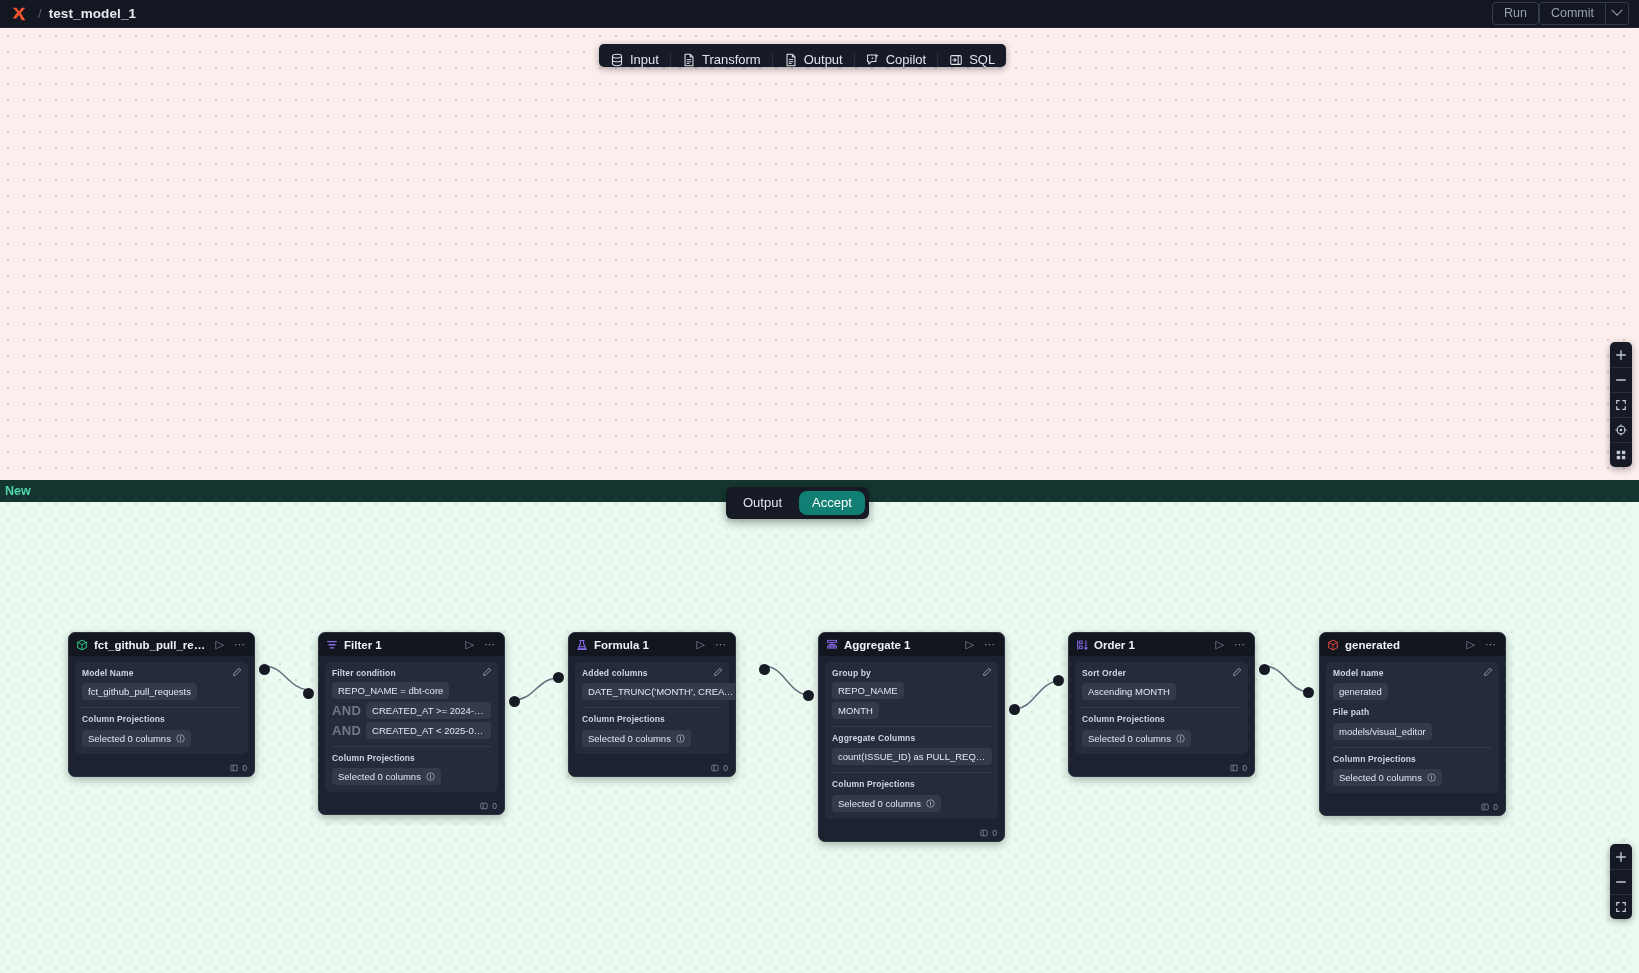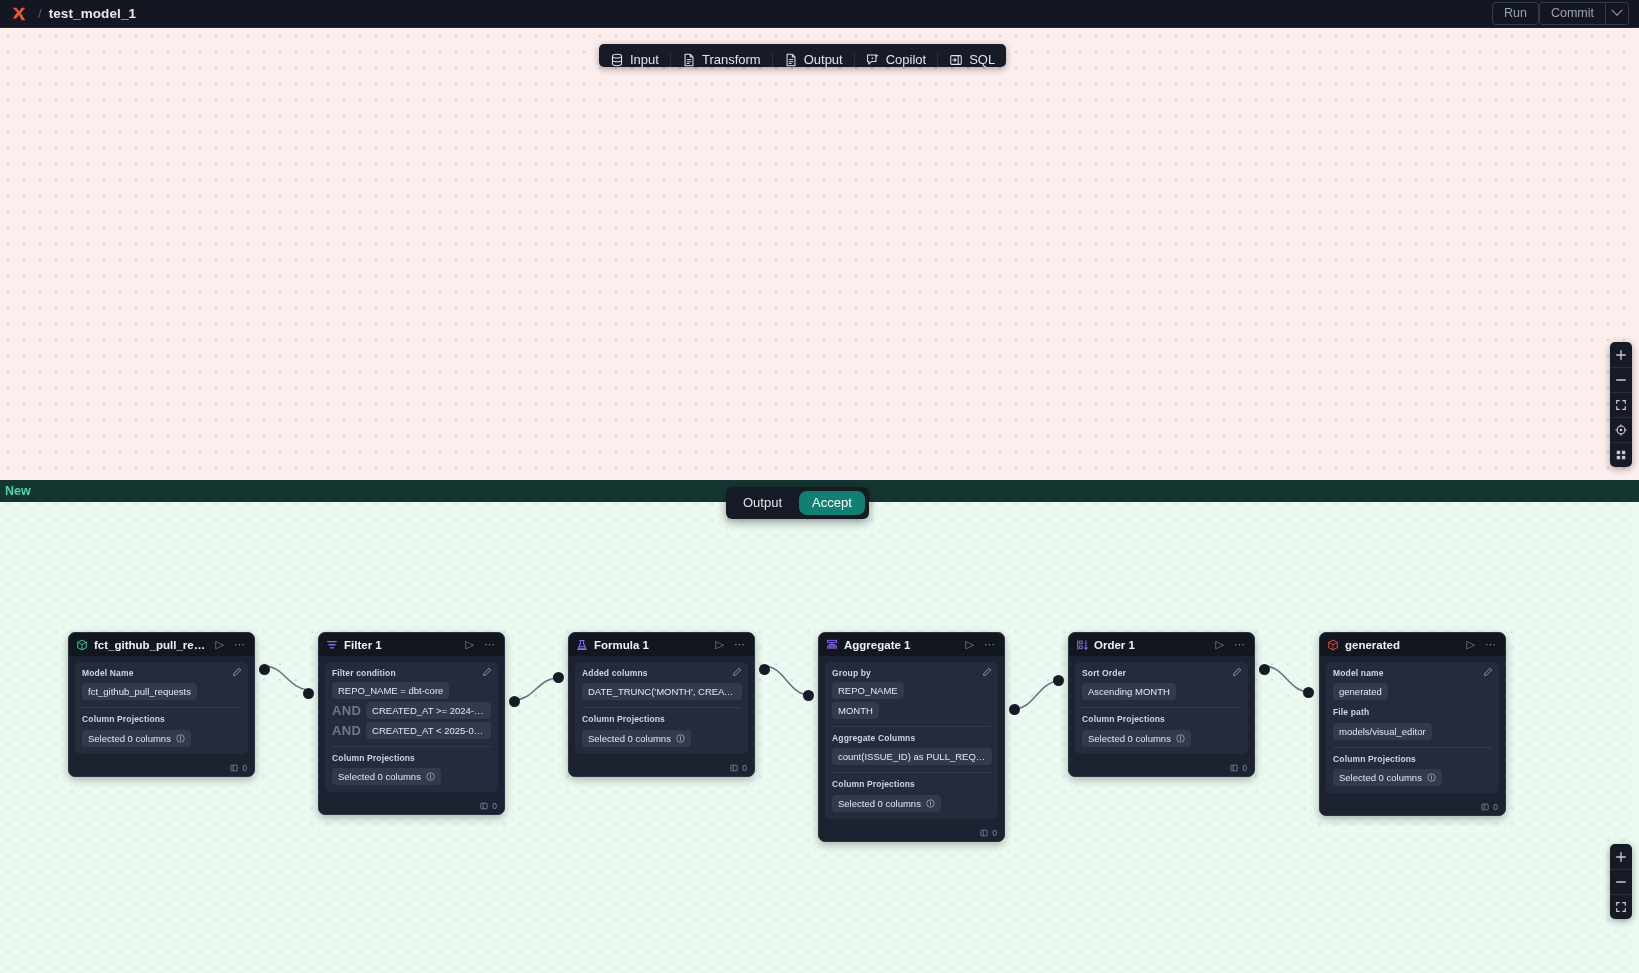--- a/index.html
+++ b/index.html
@@ -365,21 +365,21 @@
         <svg class="foot-ico" viewBox="0 0 10 10">
           <rect x="1" y="1.5" width="8" height="7" rx="1" fill="none" stroke="#838b9c" stroke-width="1"></rect>
           <path d="M4 1.5v7" stroke="#838b9c" stroke-width="1"></path>
         </svg>
         <span>0</span>
       </div>
     </div>
     <div class="port" style="left:509px; top:216px;"></div>
     <div class="port" style="left:553px; top:192px;"></div>
 
-    <div class="node" style="left:568px; top:152px; width:187px;">
+    <div class="node" style="left:568px; top:152px; width:168px;">
       <div class="node-head">
         <svg class="h-ico" viewBox="0 0 14 14">
           <path d="M4 1.8h6M5.2 1.8v3.1L2.6 11.4h8.8L8.8 4.9V1.8" fill="none" stroke="#8b6cf0" stroke-width="1.2" stroke-linejoin="round"></path>
           <path d="M3.6 9h6.8" stroke="#8b6cf0" stroke-width="1.2"></path>
           <path d="M2.2 12.2h9.6" stroke="#8b6cf0" stroke-width="1.3" stroke-linecap="round"></path>
         </svg>
         <span class="node-title">Formula 1</span>
         <span class="head-btn">▷</span>
         <span class="head-btn">⋯</span>
       </div>

